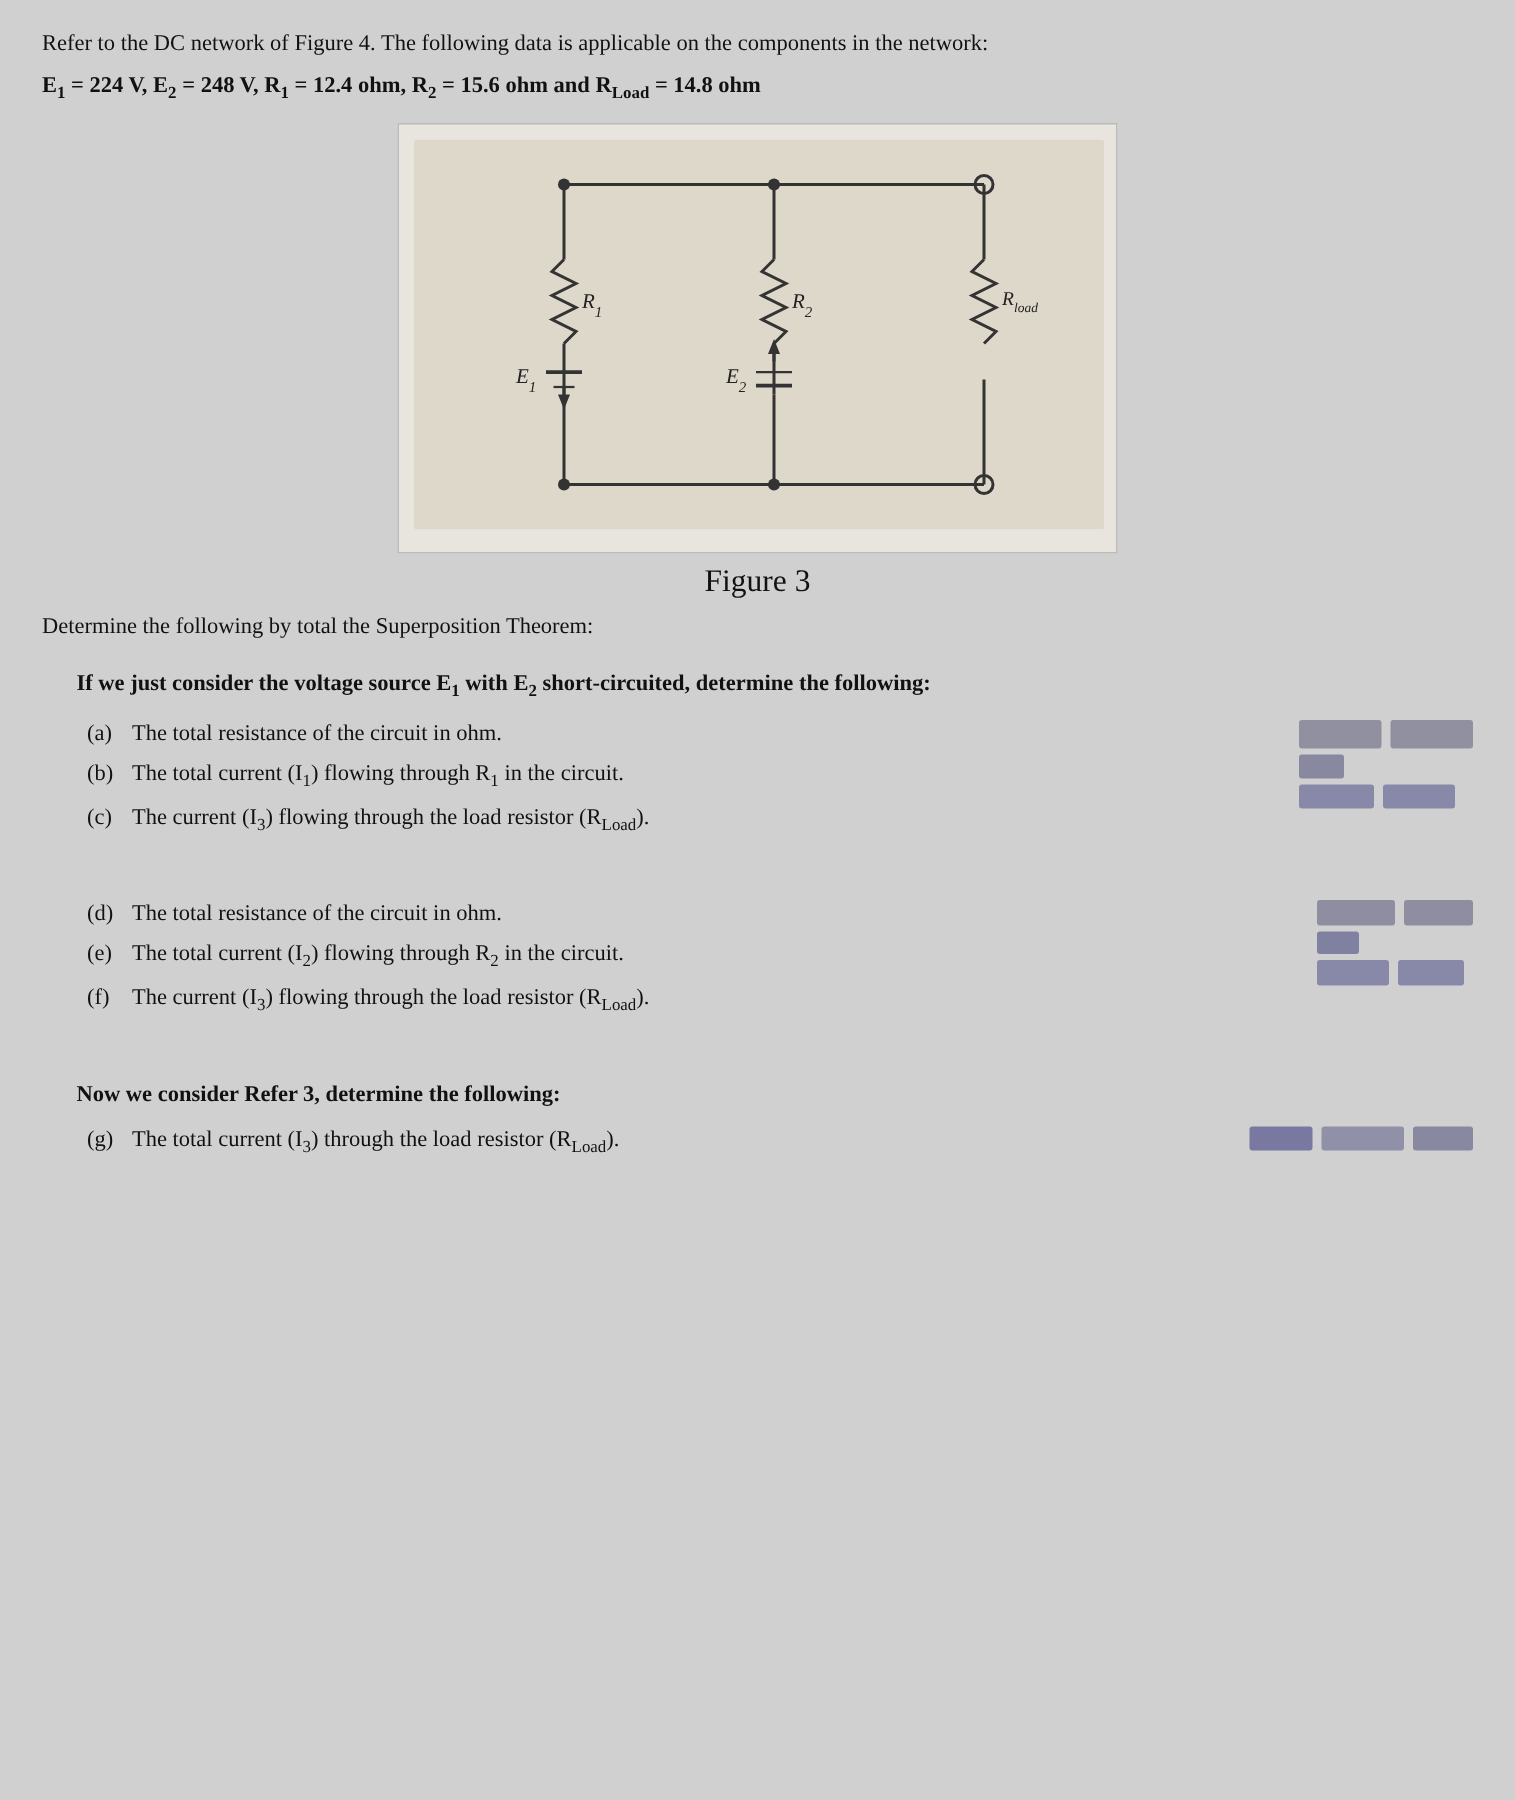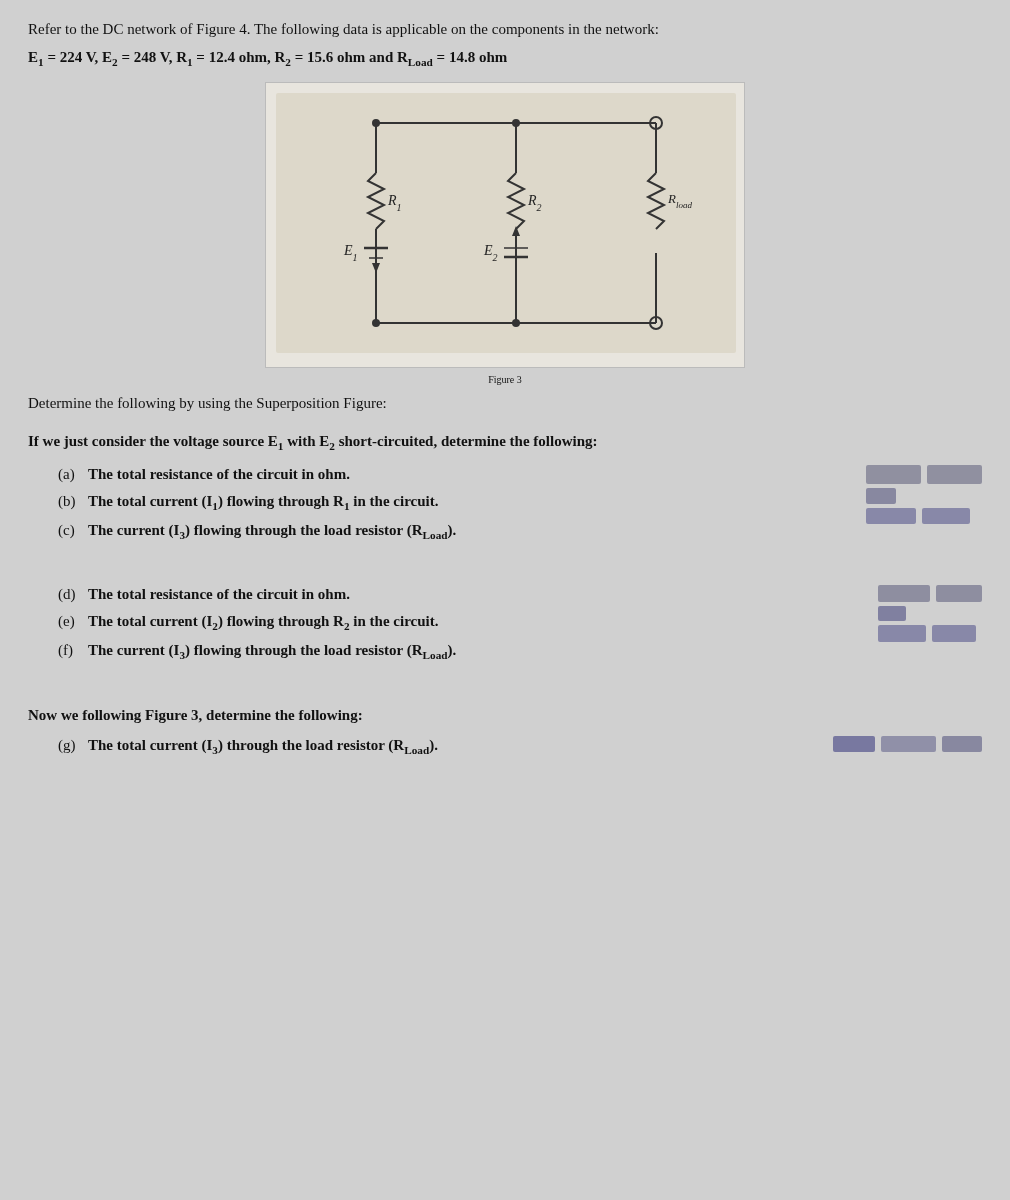--- a/index.html
+++ b/index.html
@@ -34,34 +34,35 @@
 
     .circuit-svg-container {
       background: #e8e5de;
       border: 1px solid #bbb;
       padding: 10px;
       width: 480px;
     }
 
     .figure-caption {
       text-align: center;
-      font-size: 10px;
+      font-size: 21px;
       margin-bottom: 10px;
     }
 
     .superposition-intro {
       font-size: 15px;
       margin-bottom: 18px;
     }
 
     .section-heading {
       font-weight: bold;
       font-size: 15px;
       margin-bottom: 8px;
       line-height: 1.5;
+      margin-left: 23px;
     }
 
     .question-list {
       margin-left: 30px;
       margin-bottom: 20px;
     }
 
     .question-item {
       display: flex;
       align-items: flex-start;
@@ -70,21 +71,20 @@
       line-height: 1.5;
     }
 
     .q-label {
       min-width: 30px;
       font-weight: normal;
     }
 
     .q-text {
       flex: 1;
-      font-weight: bold;
     }
 
     sub {
       font-size: 0.75em;
     }
 
     .ans-row {
       display: flex;
       gap: 6px;
     }
@@ -184,21 +184,21 @@
       <circle cx="100" cy="230" r="4" fill="#333"></circle>
     </svg>
   </div>
 </div>
 
 <p class="figure-caption">
   <span>Figure 3</span>
 </p>
 
 <p class="superposition-intro">
-  <span>Determine the following by using the Superposition Figure:</span>
+  <span>Determine the following by total the Superposition Theorem:</span>
 </p>
 
 <div class="section-block">
   <p class="section-heading">
     If we just consider the voltage source E<sub>1</sub> with E<sub>2</sub> short-circuited, determine the following:
   </p>
   <div style="display: flex; align-items: flex-start;">
     <div class="question-list" style="flex:1;">
       <div class="question-item">
         <span class="q-label">(a)</span>
@@ -256,21 +256,21 @@
       <div class="ans-row">
         <div class="ans-box" style="background:#8888a8; width:48px; height:17px;"></div>
         <div class="ans-box" style="background:#8888a8; width:44px; height:17px;"></div>
       </div>
     </div>
   </div>
 </div>
 
 <div class="section-block">
   <p class="section-heading">
-    Now we following Figure 3, determine the following:
+    Now we consider Refer 3, determine the following:
   </p>
   <div style="display: flex; align-items: flex-start;">
     <div class="question-list" style="flex:1;">
       <div class="question-item">
         <span class="q-label">(g)</span>
         <span class="q-text">The total current (I<sub>3</sub>) through the load resistor (R<sub>Load</sub>).</span>
       </div>
     </div>
     <div class="right-answers">
       <div class="ans-row">

